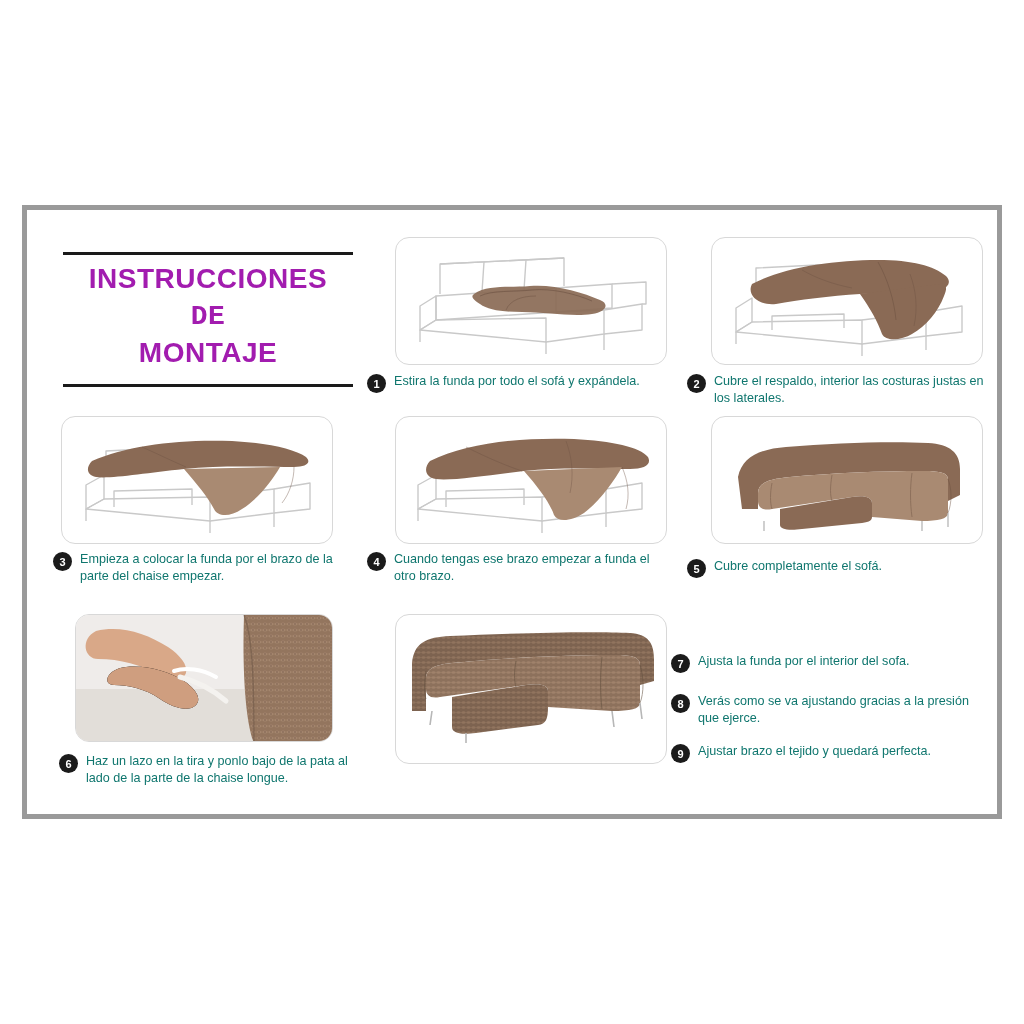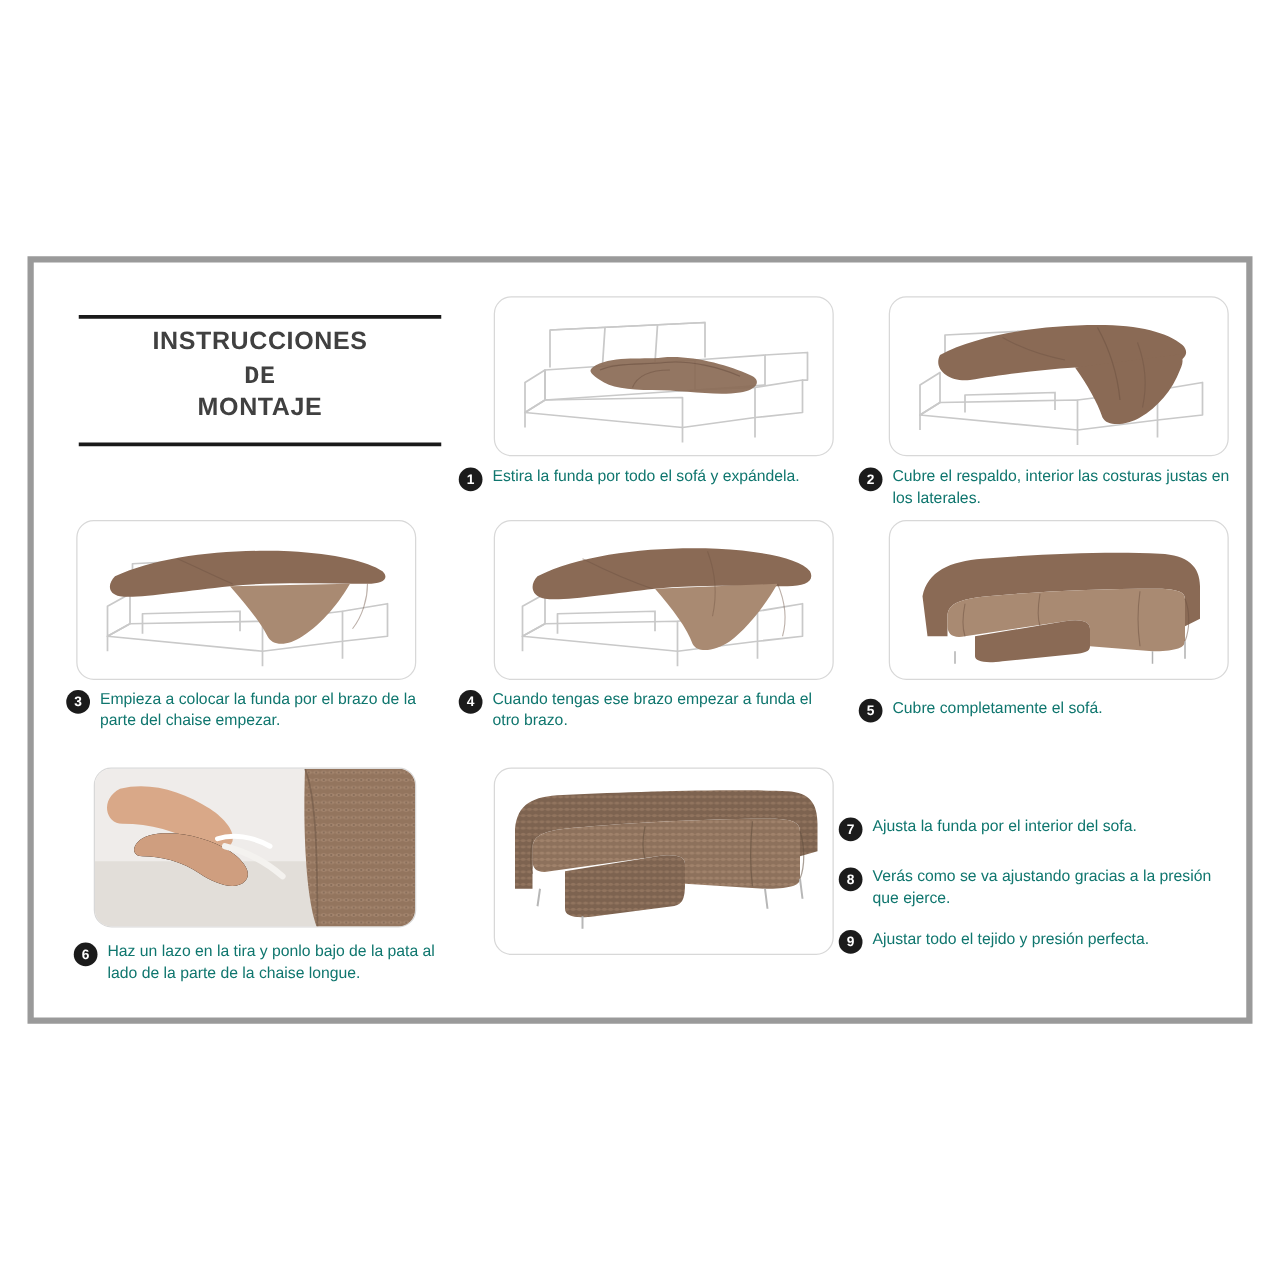--- a/index.html
+++ b/index.html
@@ -36,24 +36,24 @@
     text-align: center;
   }
   #title-block .rule {
     height: 3px;
     background: #1a1a1a;
     width: 100%;
   }
   #title-block .rule.bottom { margin-top: 6px; }
   #title-block .title-text {
     font-weight: bold;
-    font-size: 20px;
+    font-size: 28px;
     letter-spacing: 0.5px;
     line-height: 1.28;
-    color: #404040;
+    color: #a21caf;
     padding: 6px 0 2px 0;
   }
 
   
   .panel {
     position: absolute;
     border: 1.5px solid #d8d8d8;
     border-radius: 14px;
     box-sizing: border-box;
     background: #ffffff;
@@ -309,16 +309,16 @@
     <div class="step-text">Ajusta la funda por el interior del sofa.</div>
   </div>
 
   <div class="step" style="left:644px; top:483px; width:300px;">
     <div class="badge">8</div>
     <div class="step-text">Verás como se va ajustando gracias a la presión que ejerce.</div>
   </div>
 
   <div class="step" style="left:644px; top:533px; width:310px;">
     <div class="badge">9</div>
-    <div class="step-text">Ajustar todo el tejido y presión perfecta.</div>
+    <div class="step-text">Ajustar brazo el tejido y quedará perfecta.</div>
   </div>
 
 </div>
 
 </body></html>

